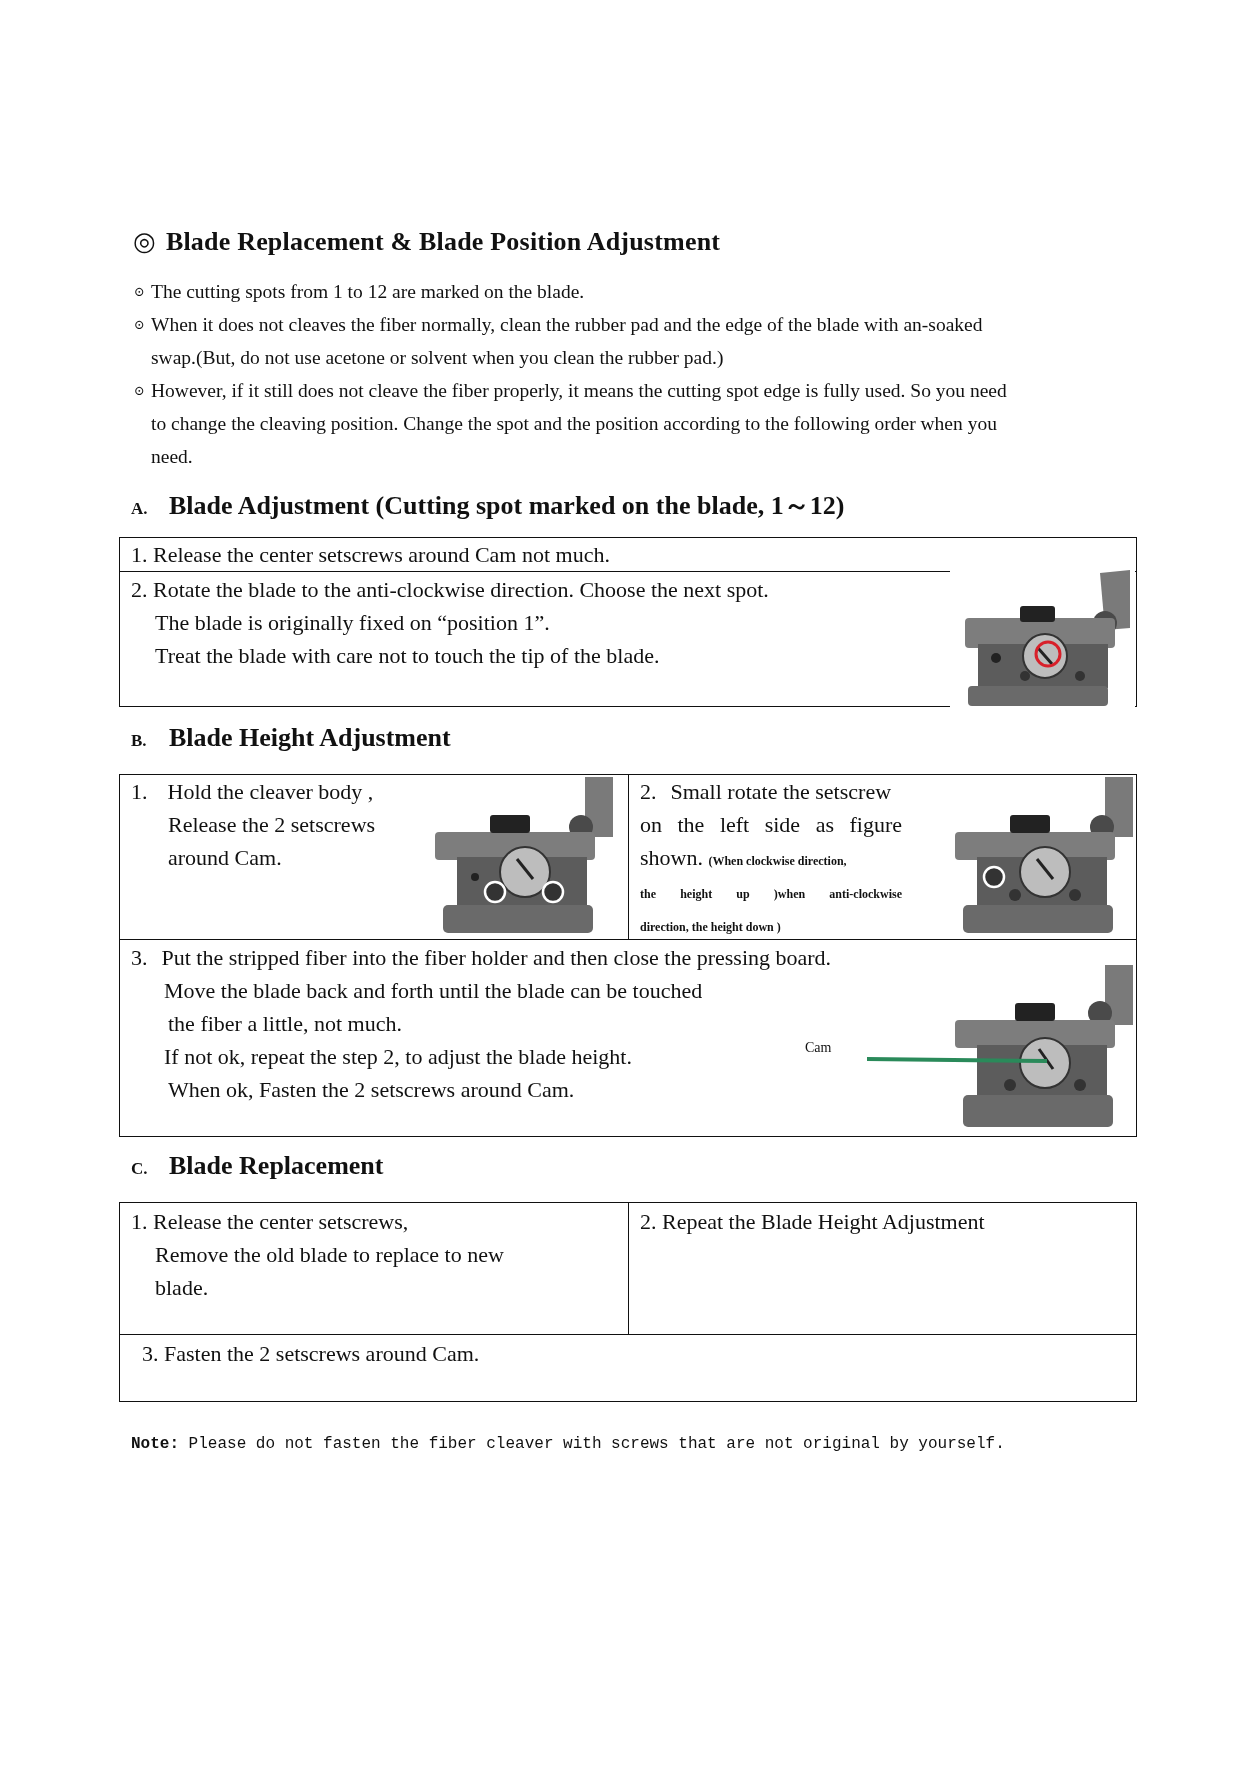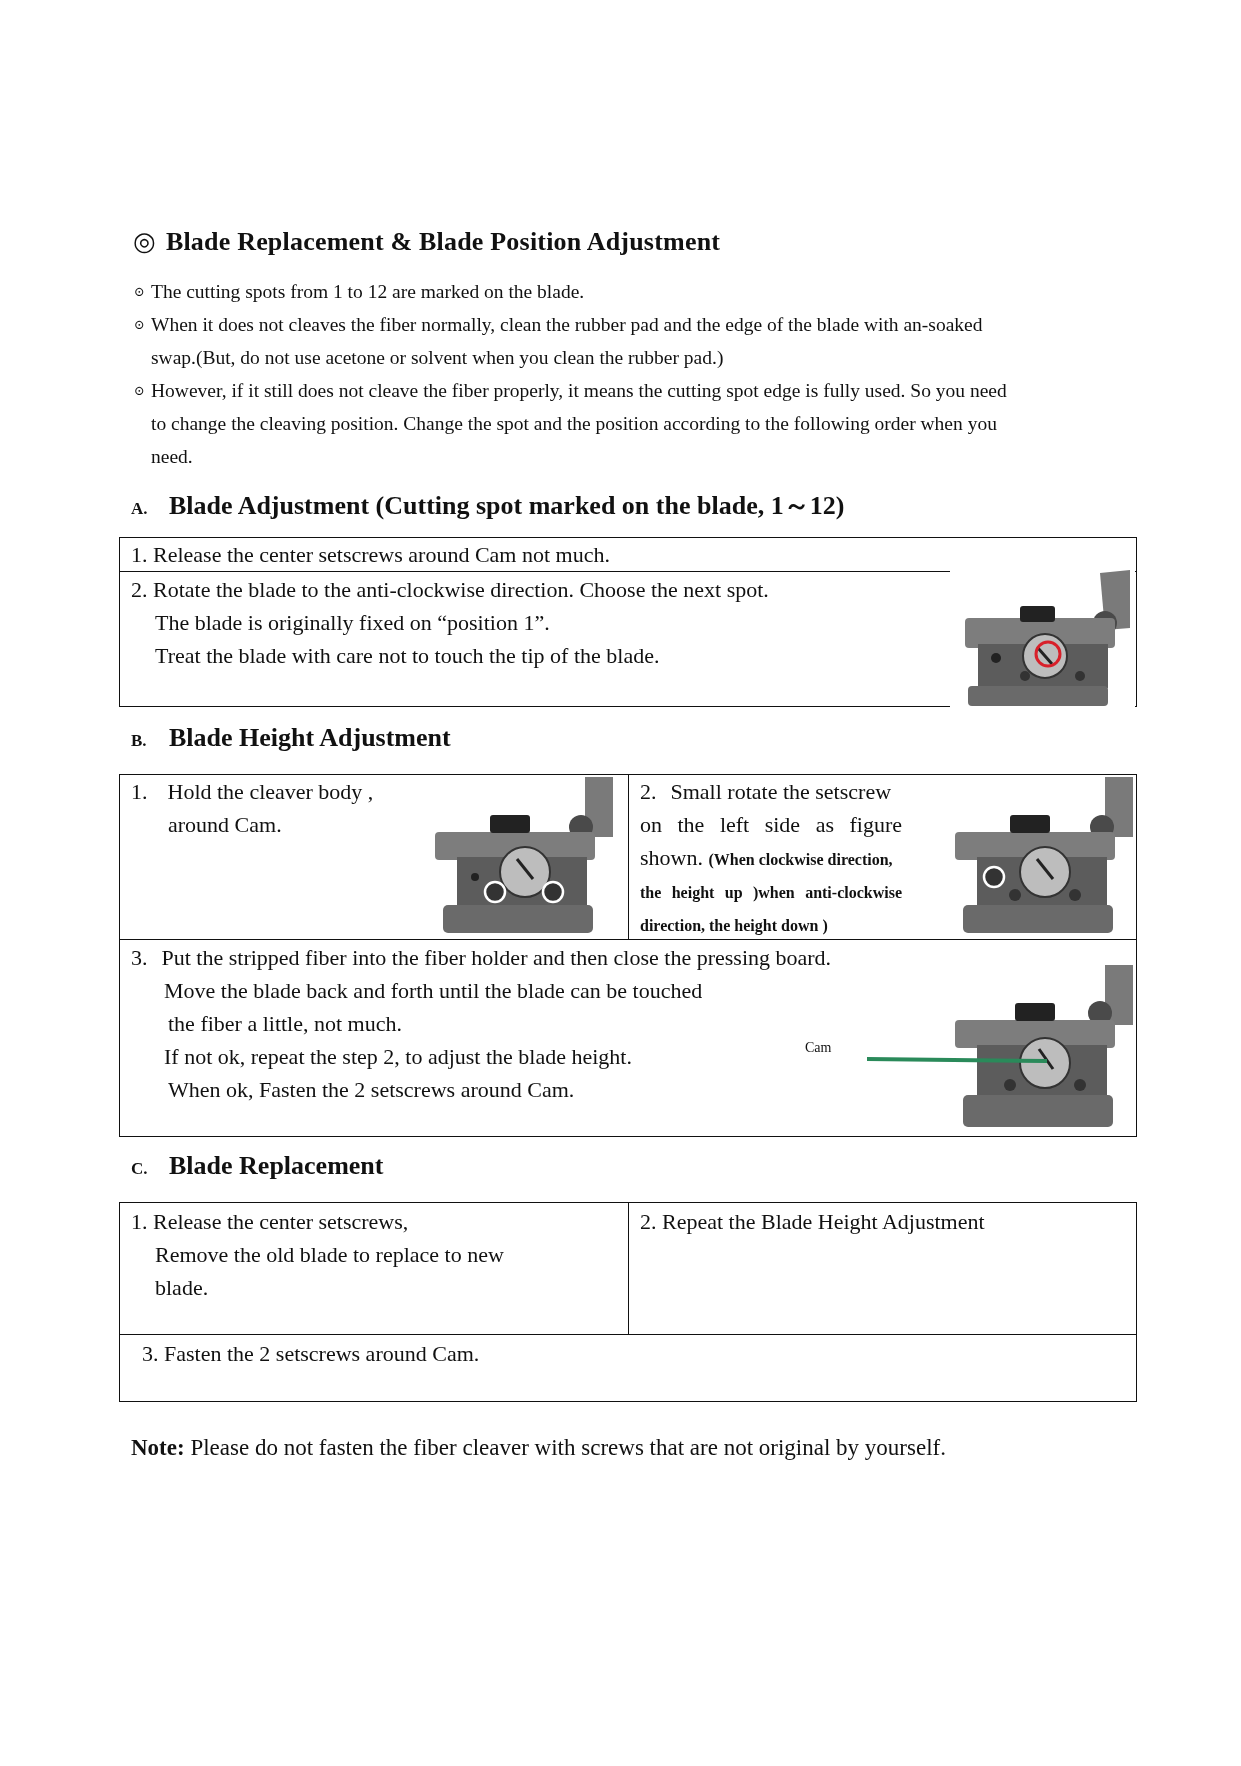--- a/index.html
+++ b/index.html
@@ -10,22 +10,22 @@
   .title .mark { font-weight:normal; margin-right:10px; }
   .bullet { left:134px; font-size:19.5px; line-height:33px; width:990px; text-align:justify; }
   .bullet .dot { font-size:13px; display:inline-block; width:17px; vertical-align:2px; }
   .bullet .cont { display:block; padding-left:17px; }
   .sec { left:131px; font-size:26px; font-weight:bold; white-space:nowrap; }
   .sec .letter { font-size:17px; display:inline-block; width:38px; }
   .tbl { left:119px; width:1018px; border:1.5px solid #111; box-sizing:border-box; }
   .hline { position:absolute; left:0; right:0; height:0; border-top:1.5px solid #111; }
   .vline { position:absolute; top:0; width:0; border-left:1.2px solid #111; }
   .cell { position:absolute; font-size:22px; line-height:33px; }
-  .small { font-size:16px; font-weight:bold; }
-  .note { left:131px; top:1421px; font-size:23px; white-space:nowrap; }
+  .small { font-size:12px; font-weight:bold; }
+  .note { left:131px; top:1421px; font-size:16px; white-space:nowrap;font-family:Liberation Mono, monospace; }
   .note b { font-weight:bold; }
   .photo { position:absolute; }
   .cam-label { position:absolute; font-size:14px; }
 </style>
 </head>
 <body>
 
 <div class="abs title">
   <span class="mark">◎</span><span>Blade Replacement &amp; Blade Position Adjustment</span>
 </div>
@@ -78,20 +78,21 @@
 <div class="abs sec" style="top:709px;">
   <span class="letter">B.</span><span>Blade Height Adjustment</span>
 </div>
 
 <div class="abs tbl" style="top:760px; height:363px;">
   <div class="hline" style="top:164px;"></div>
   <div class="vline" style="left:508px; height:165px;"></div>
 
   <div class="cell" style="left:11px; top:0px; width:300px;">
     <div><span>1.</span><span style="padding-left:20px;">Hold the cleaver body ,</span></div>
+    <div style="padding-left:37px;">Release the 2 setscrews</div>
     <div style="padding-left:37px;">around Cam.</div>
   </div>
   <svg class="photo" style="left:315px; top:2px;" width="180" height="160" viewBox="0 0 180 160">
     <rect width="180" height="160" fill="#ffffff"></rect>
     <path d="M150 0 L178 0 L178 60 L150 60 Z" fill="#7a7a7a"></path>
     <circle cx="146" cy="50" r="12" fill="#4a4a4a"></circle>
     <rect x="0" y="55" width="160" height="28" rx="4" fill="#7d7d7d"></rect>
     <rect x="55" y="38" width="40" height="18" rx="3" fill="#222"></rect>
     <rect x="22" y="80" width="130" height="52" fill="#5c5c5c"></rect>
     <circle cx="90" cy="95" r="25" fill="#bdbdbd" stroke="#333" stroke-width="2"></circle>

